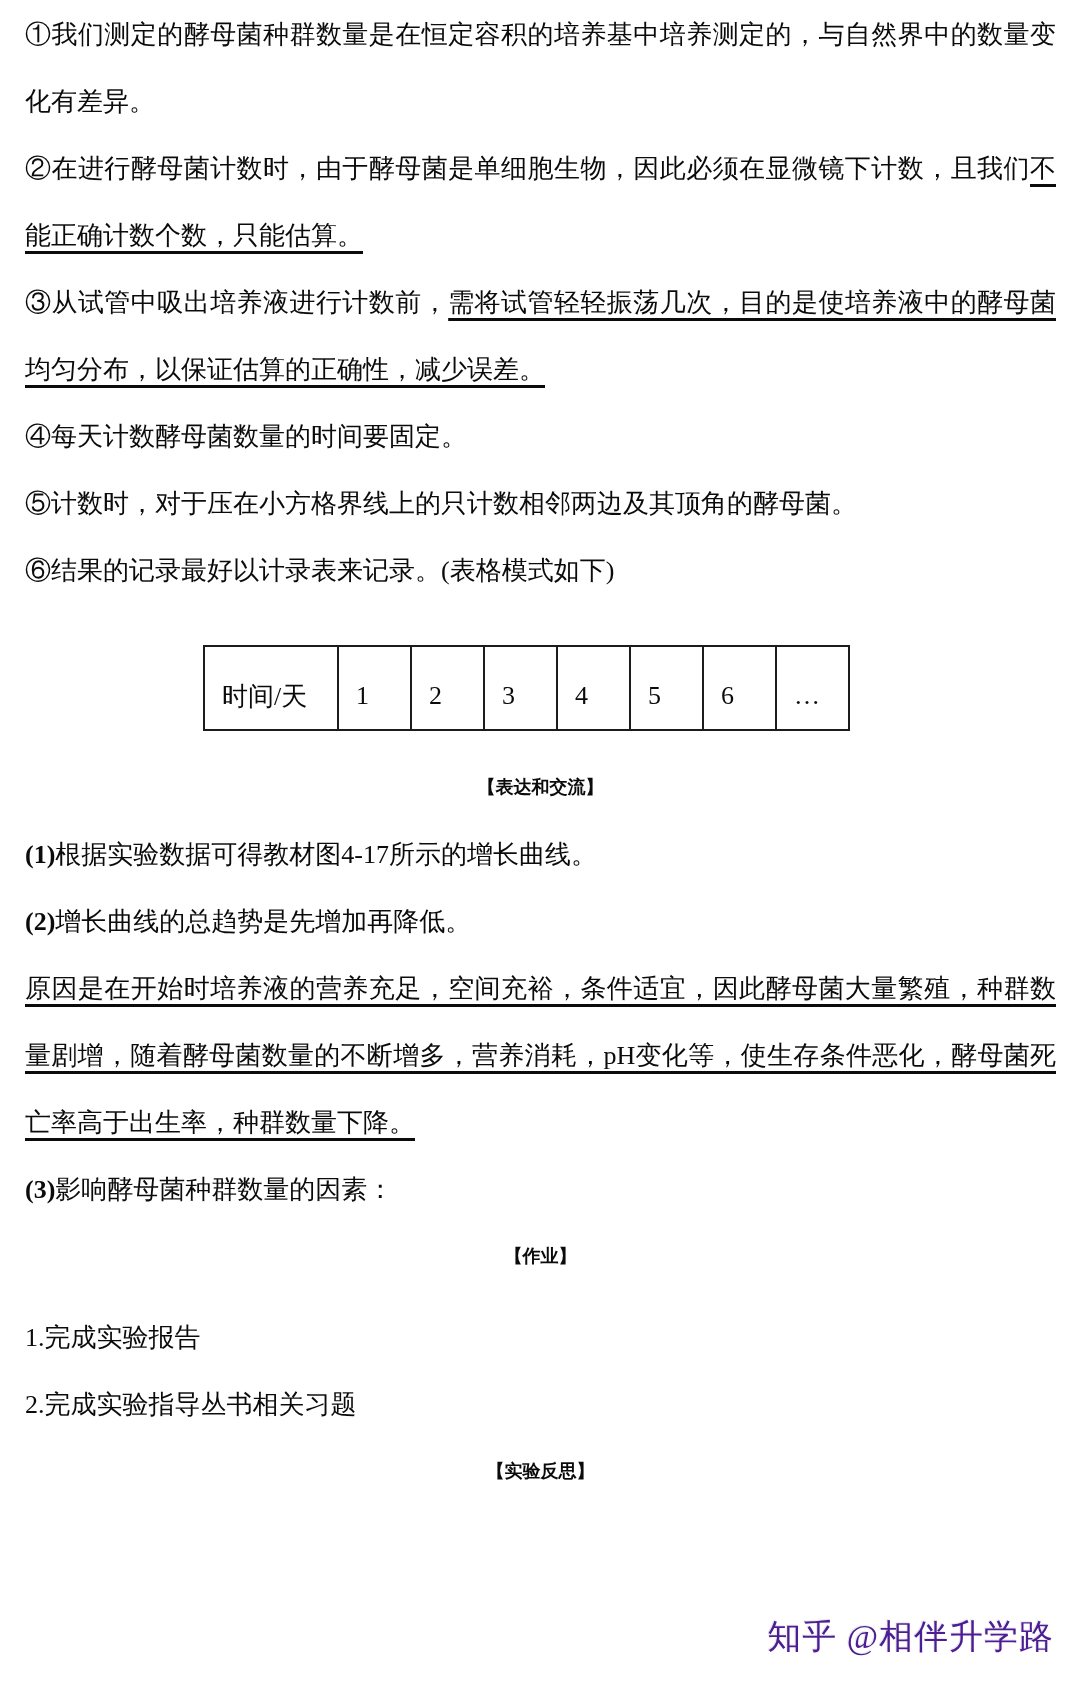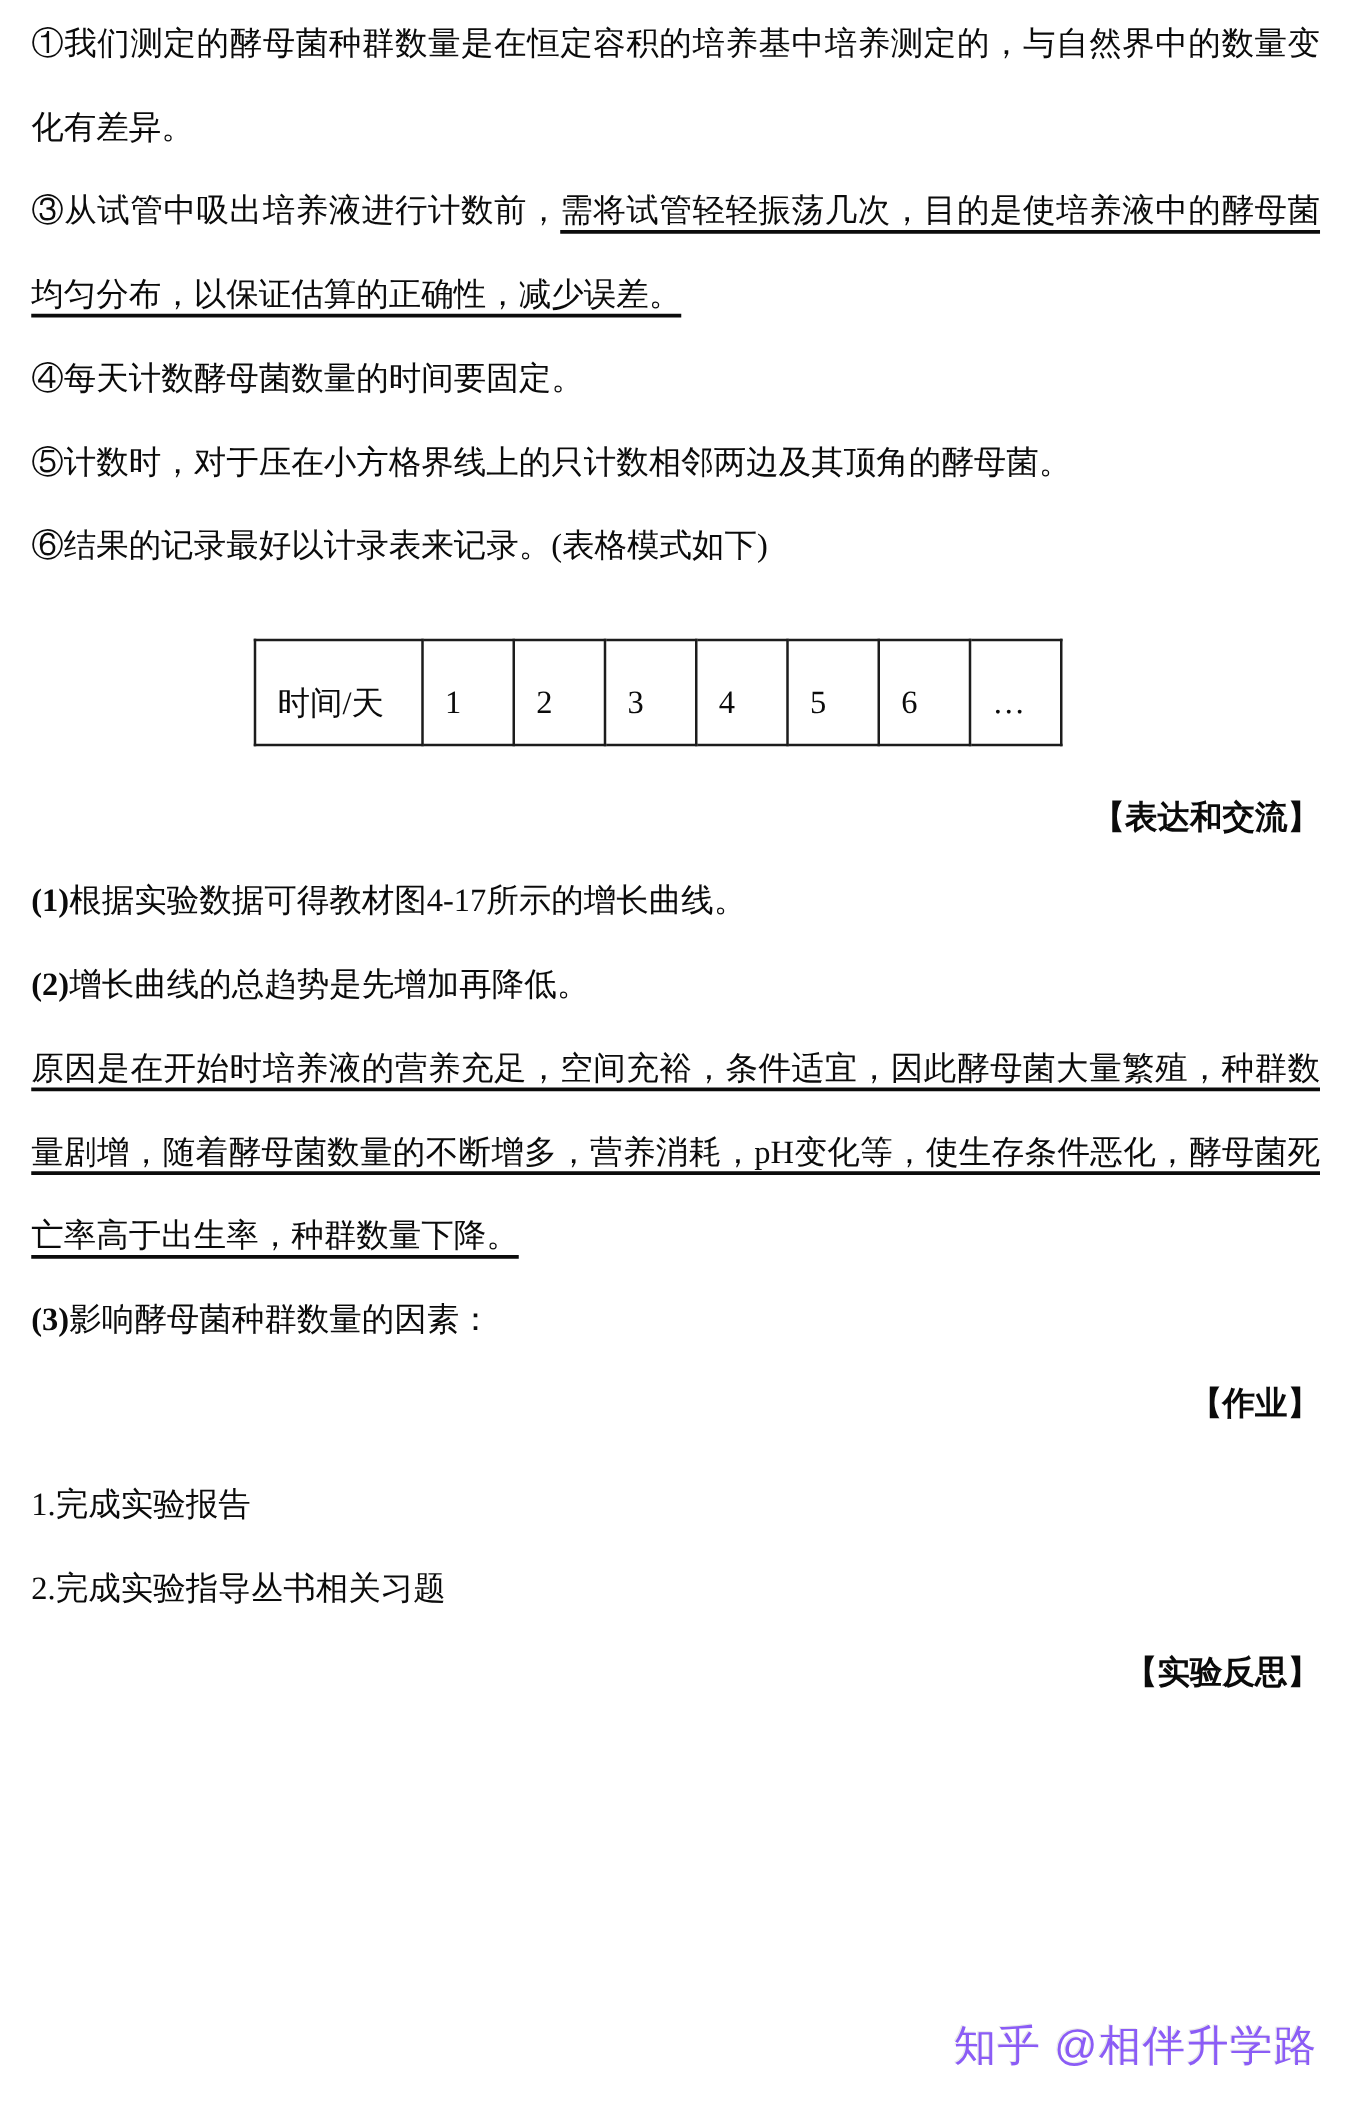--- a/index.html
+++ b/index.html
@@ -21,22 +21,22 @@
   .u {
     text-decoration:underline;
     text-decoration-thickness:2.5px;
     text-underline-offset:7px;
     text-decoration-color:#0b0b0b;
   }
   .b { font-weight:bold; }
   .heading {
     font-weight:bold;
     font-family:Liberation Sans, sans-serif;
-    font-size:26px;
-    text-align:right;
+    font-size:18px;
+    text-align:center;
   }
   .p12 { margin-top:14px !important; }
   table.record {
     border-collapse:collapse;
     table-layout:fixed;
     margin:41px 0 23px 178px;
     font-size:26px;
     line-height:normal;
   }
   table.record td {
@@ -48,33 +48,34 @@
     overflow:hidden;
   }
   .col-label { width:134px; }
   .col-day { width:73px; }
   .watermark {
     position:absolute;
     top:1614px;
     right:26px;
     font-size:34px;
     letter-spacing:1px;
-    color:#8b5cf6;
+    color:#4c1d95;
     text-shadow:-1px -1px 0 #e9e9e9;
-    font-family:Liberation Sans, sans-serif;
+    font-family:Liberation Serif, serif;
     white-space:nowrap;
   }
 </style>
 </head>
 <body>
 
 <div class="doc">
 
   <p><span>①我们测定的酵母菌种群数量是在恒定容积的培养基中培养测定的，与自然界中的数量变化有差异。</span></p>
 
+  <p><span>②在进行酵母菌计数时，由于酵母菌是单细胞生物，因此必须在显微镜下计数，且我们</span><span class="u">不能正确计数个数，只能估算。</span></p>
 
   <p><span>③从试管中吸出培养液进行计数前，</span><span class="u">需将试管轻轻振荡几次，目的是使培养液中的酵母菌均匀分布，以保证估算的正确性，减少误差。</span></p>
 
   <p><span>④每天计数酵母菌数量的时间要固定。</span></p>
 
   <p><span>⑤计数时，对于压在小方格界线上的只计数相邻两边及其顶角的酵母菌。</span></p>
 
   <p><span>⑥结果的记录最好以计录表来记录。(表格模式如下)</span></p>
 
   <table class="record">

